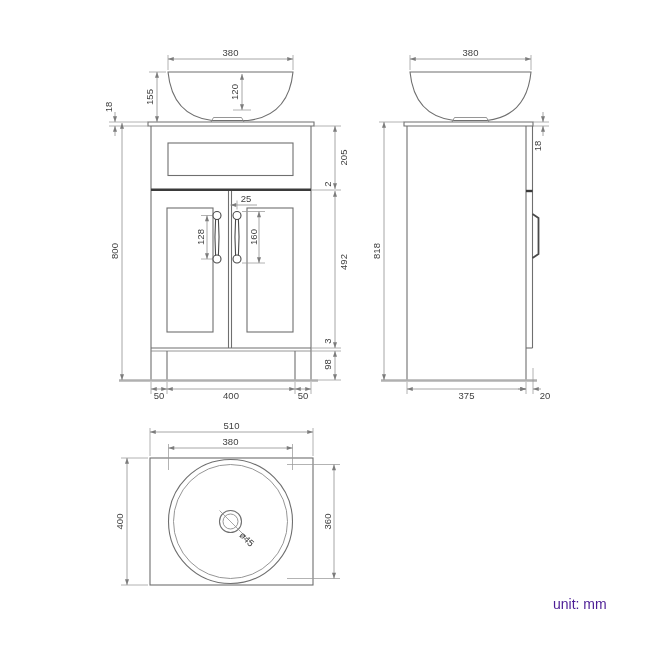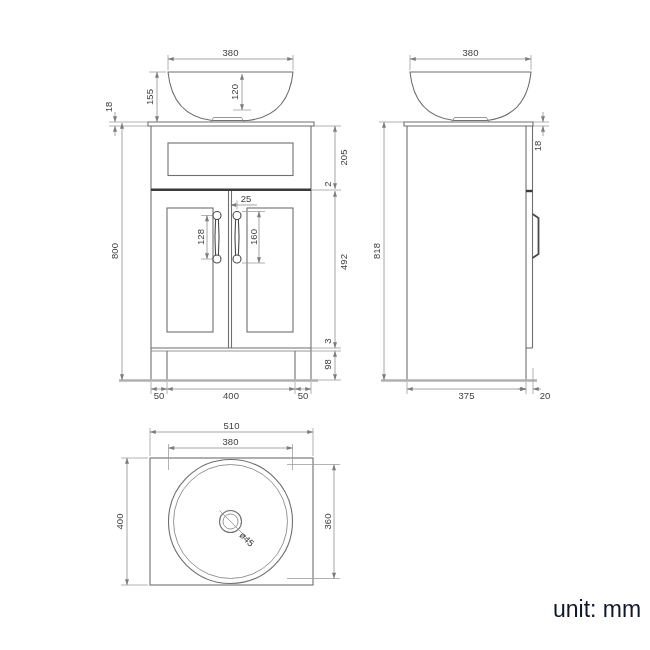--- a/index.html
+++ b/index.html
@@ -9,21 +9,21 @@
   .ol{stroke:#6f6f6f;stroke-width:1.1;fill:none;}
   .ol2{stroke:#8a8a8a;stroke-width:0.9;fill:none;}
   .dim{stroke:#8f8f8f;stroke-width:0.8;fill:none;}
   .ext{stroke:#9a9a9a;stroke-width:0.75;fill:none;}
   .dark{stroke:#3a3a3a;stroke-width:2.4;fill:none;}
   .floor{stroke:#b0b0b0;stroke-width:2.6;fill:none;}
   .handle{stroke:#4a4a4a;stroke-width:1.8;fill:none;}
   .hbar{stroke:#4a4a4a;stroke-width:1.1;fill:none;}
   .knob{stroke:#4a4a4a;stroke-width:1.1;fill:#ffffff;}
   text.d{font-family:"Liberation Sans", sans-serif;font-size:9.5px;fill:#3f3f3f;text-anchor:middle;}
-  #unit-label{position:absolute;left:553px;top:596px;font-size:23px;color:#0f172a;
+  #unit-label{position:absolute;left:553px;top:596px;font-size:14px;color:#4c1d95;
               font-family:"Liberation Sans", sans-serif;}
 </style>
 </head>
 <body>
 
 <div id="canvas">
 <svg width="650" height="650" viewBox="0 0 650 650">
   <defs>
     <marker id="arr" viewBox="0 0 10 10" refX="9.6" refY="5" markerUnits="userSpaceOnUse" markerWidth="8" markerHeight="6" orient="auto-start-reverse">
       <path d="M0,1.6 L9.6,5 L0,8.4 Z" fill="#7c7c7c"></path>

